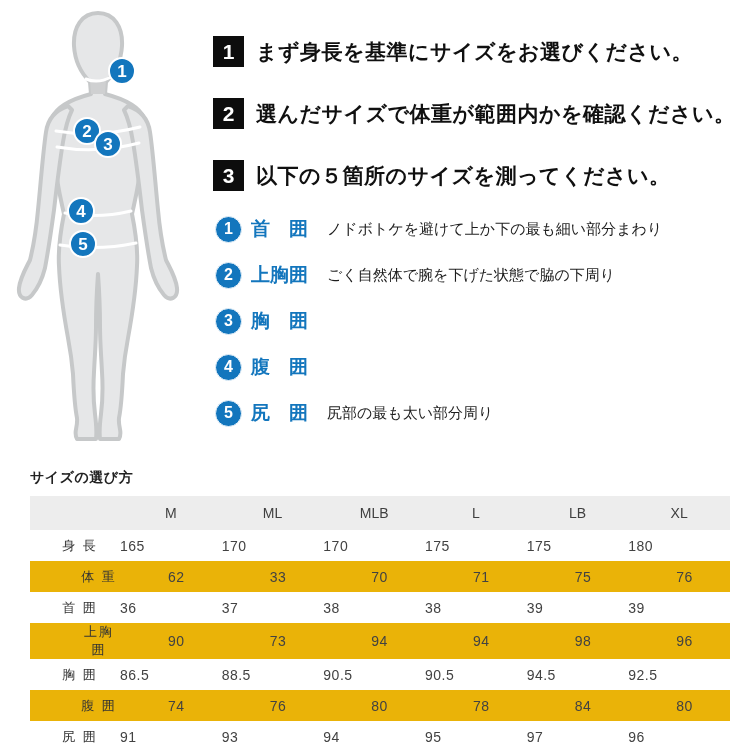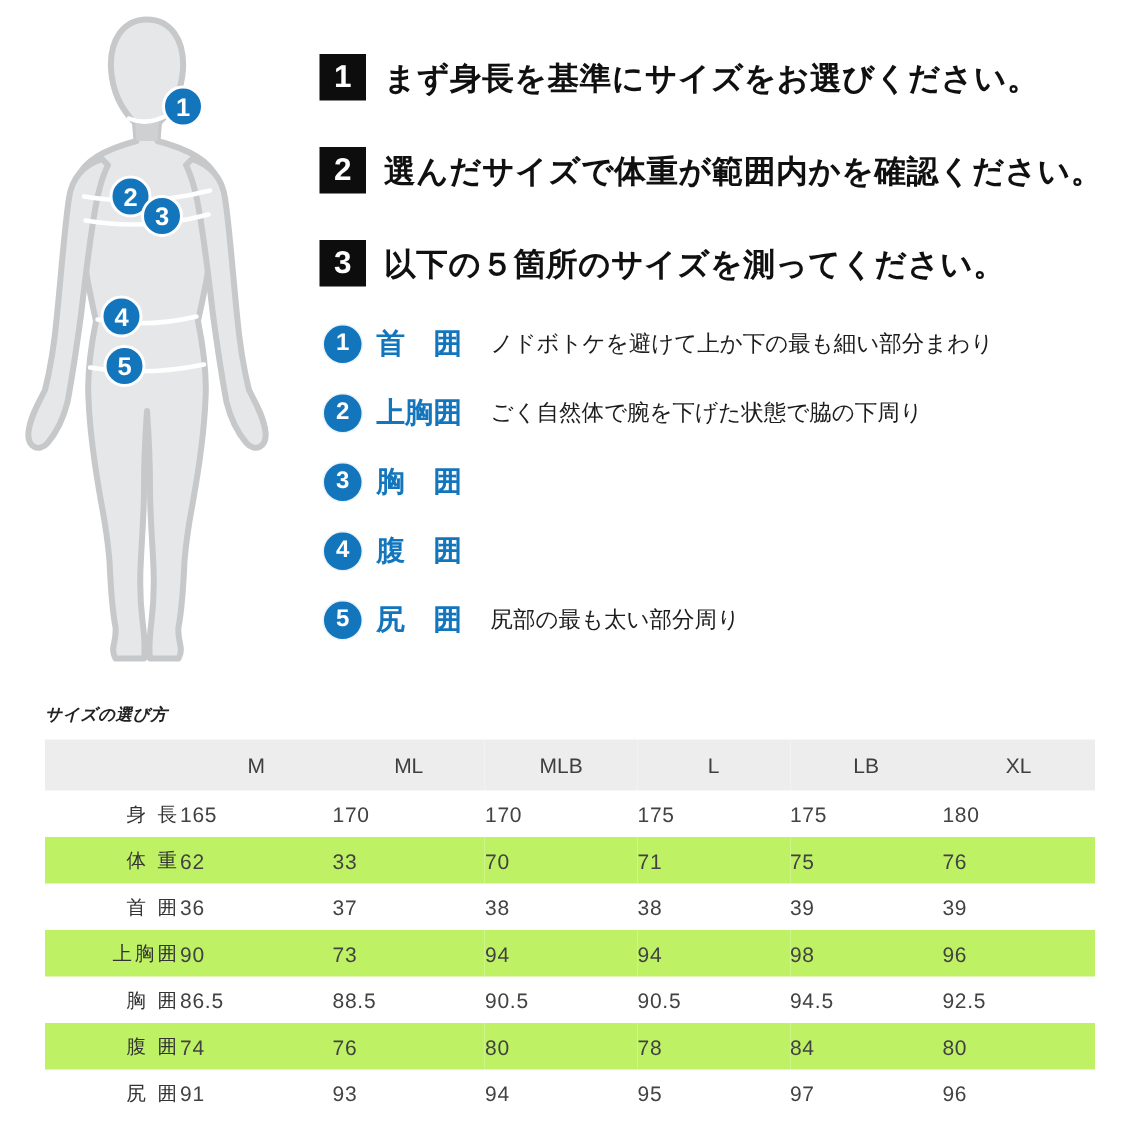--- a/index.html
+++ b/index.html
@@ -36,34 +36,34 @@
     font-size:16px;font-weight:bold;
   }
   .mlabel{
     margin-left:9px;min-width:64px;color:#1376bd;font-weight:bold;
     font-size:19px;white-space:nowrap;
   }
   .mdesc{margin-left:12px;font-size:15px;color:#1d1d1d;white-space:nowrap;}
 
   
   .table-wrap{position:absolute;left:30px;top:469px;width:700px;}
-  .table-title{font-size:11px;font-weight:bold;color:#222;margin:0 0 9px 0;letter-spacing:0.5px;font-style:italic;}
+  .table-title{font-size:14px;font-weight:bold;color:#222;margin:0 0 9px 0;letter-spacing:0.5px;}
   table.size-table{border-collapse:collapse;width:700px;table-layout:fixed;}
   .size-table col.lblcol{width:90px;}
   .size-table th{
     height:34px;background:#ededed;font-weight:normal;color:#3f3f3f;
     font-size:14px;text-align:center;padding:0;
   }
   .size-table td{
     height:31px;font-size:14px;color:#424242;
     padding:0;letter-spacing:0.5px;
   }
-  .size-table tr.alt td{background:#bef264;}
+  .size-table tr.alt td{background:#eab308;padding-left:48px;}
   .size-table td.lbl{
-    text-align:right;padding-left:10px;font-size:13px;color:#333;
+    text-align:center;padding-left:10px;font-size:13px;color:#333;
     letter-spacing:2px;
   }
 </style>
 </head>
 <body>
 
 <div class="page">
 
   <div class="figure">
     <svg width="210" height="460" viewBox="0 0 210 460">

